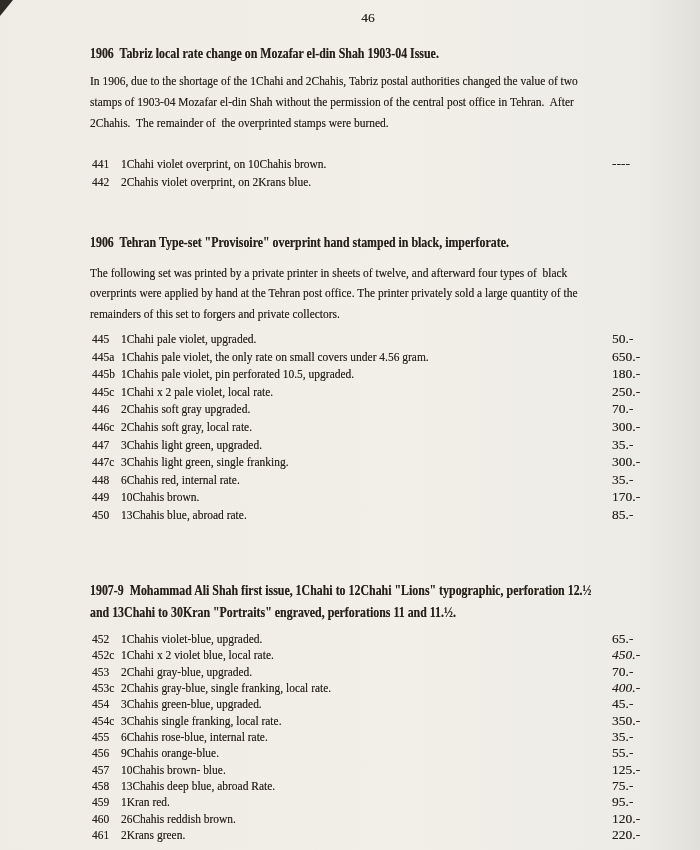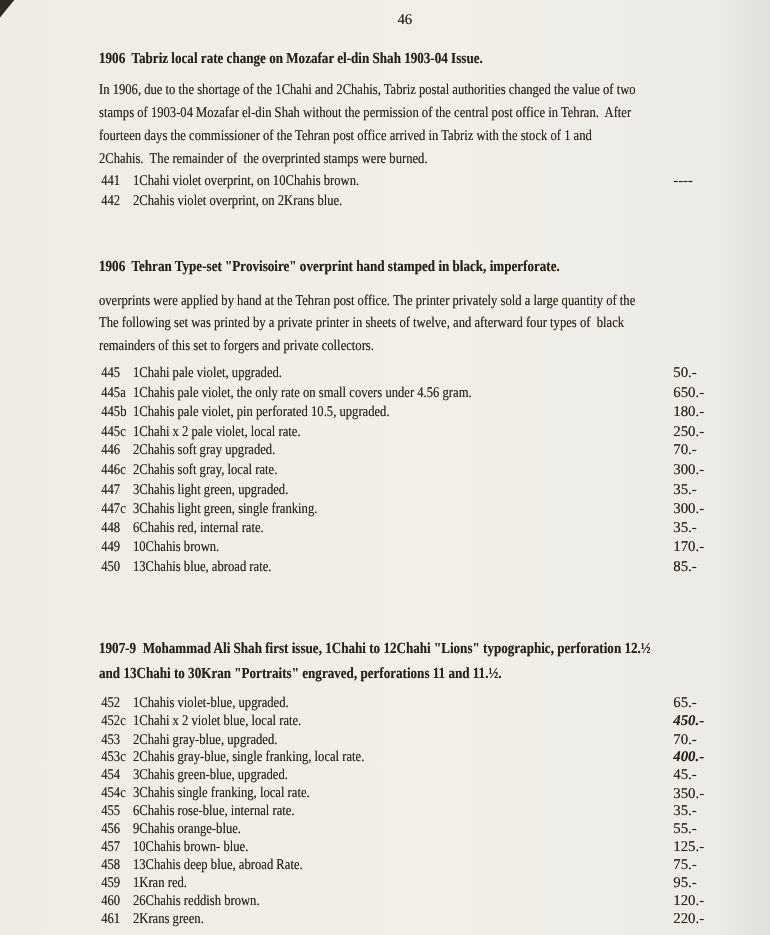--- a/index.html
+++ b/index.html
@@ -20,55 +20,54 @@
   }
   .abs{position:absolute;}
   #page-number{top:10px;left:0;width:736px;text-align:center;}
   .tline{height:var(--lh,21px);line-height:var(--lh,21px);white-space:nowrap;}
   .scale{display:inline-block;transform:scaleX(0.85);transform-origin:0 50%;white-space:pre;}
   .bold{font-weight:700;font-size:14px;}
   .row{position:relative;height:var(--rh,17.6px);line-height:15px;white-space:nowrap;}
   .num{display:inline-block;width:34px;}
   .price{position:absolute;top:0;white-space:pre;}
   .list .price{left:520px;}
-  .italic{font-style:italic;font-weight:bold;}
+  .italic{font-style:italic;}
   
   #page *{text-shadow:0 0 0.5px rgba(55,48,40,0.55);}
 </style>
 </head>
 <body>
 
 <div id="page">
   <div id="corner-mark"></div>
 
   <div id="page-number" class="abs">46</div>
 
   <div class="abs bold" style="top:43px;left:90px;--lh:21px;">
       <div class="tline"><span class="scale">1906  Tabriz local rate change on Mozafar el-din Shah 1903-04 Issue.</span></div>
     </div>
 
   <div class="abs" style="top:70px;left:90px;--lh:21px;">
       <div class="tline"><span class="scale">In 1906, due to the shortage of the 1Chahi and 2Chahis, Tabriz postal authorities changed the value of two</span></div>
       <div class="tline"><span class="scale">stamps of 1903-04 Mozafar el-din Shah without the permission of the central post office in Tehran.  After</span></div>
-      <div class="tline"><span class="scale">fourteen days the commissioner of the Tehran post office arrived in Tabriz with the stock of 1 and</span></div>
       <div class="tline"><span class="scale">2Chahis.  The remainder of  the overprinted stamps were burned.</span></div>
     </div>
 
   <div class="abs list" style="top:156px;left:92px;--rh:18.4px;">
       <div class="row"><span class="scale"><span class="num">441</span><span>1Chahi violet overprint, on 10Chahis brown.</span></span><span class="price">----</span></div>
       <div class="row"><span class="scale"><span class="num">442</span><span>2Chahis violet overprint, on 2Krans blue.</span></span></div>
     </div>
 
   <div class="abs bold" style="top:232px;left:90px;--lh:21px;">
       <div class="tline"><span class="scale">1906  Tehran Type-set "Provisoire" overprint hand stamped in black, imperforate.</span></div>
     </div>
 
   <div class="abs" style="top:263px;left:90px;--lh:20.4px;">
+      <div class="tline"><span class="scale">The following set was printed by a private printer in sheets of twelve, and afterward four types of  black</span></div>
       <div class="tline"><span class="scale">overprints were applied by hand at the Tehran post office. The printer privately sold a large quantity of the</span></div>
-      <div class="tline"><span class="scale">The following set was printed by a private printer in sheets of twelve, and afterward four types of  black</span></div>
       <div class="tline"><span class="scale">remainders of this set to forgers and private collectors.</span></div>
     </div>
 
   <div class="abs list" style="top:331px;left:92px;--rh:17.6px;">
       <div class="row"><span class="scale"><span class="num">445</span><span>1Chahi pale violet, upgraded.</span></span><span class="price">50.-</span></div>
       <div class="row"><span class="scale"><span class="num">445a</span><span>1Chahis pale violet, the only rate on small covers under 4.56 gram.</span></span><span class="price">650.-</span></div>
       <div class="row"><span class="scale"><span class="num">445b</span><span>1Chahis pale violet, pin perforated 10.5, upgraded.</span></span><span class="price">180.-</span></div>
       <div class="row"><span class="scale"><span class="num">445c</span><span>1Chahi x 2 pale violet, local rate.</span></span><span class="price">250.-</span></div>
       <div class="row"><span class="scale"><span class="num">446</span><span>2Chahis soft gray upgraded.</span></span><span class="price">70.-</span></div>
       <div class="row"><span class="scale"><span class="num">446c</span><span>2Chahis soft gray, local rate.</span></span><span class="price">300.-</span></div>

